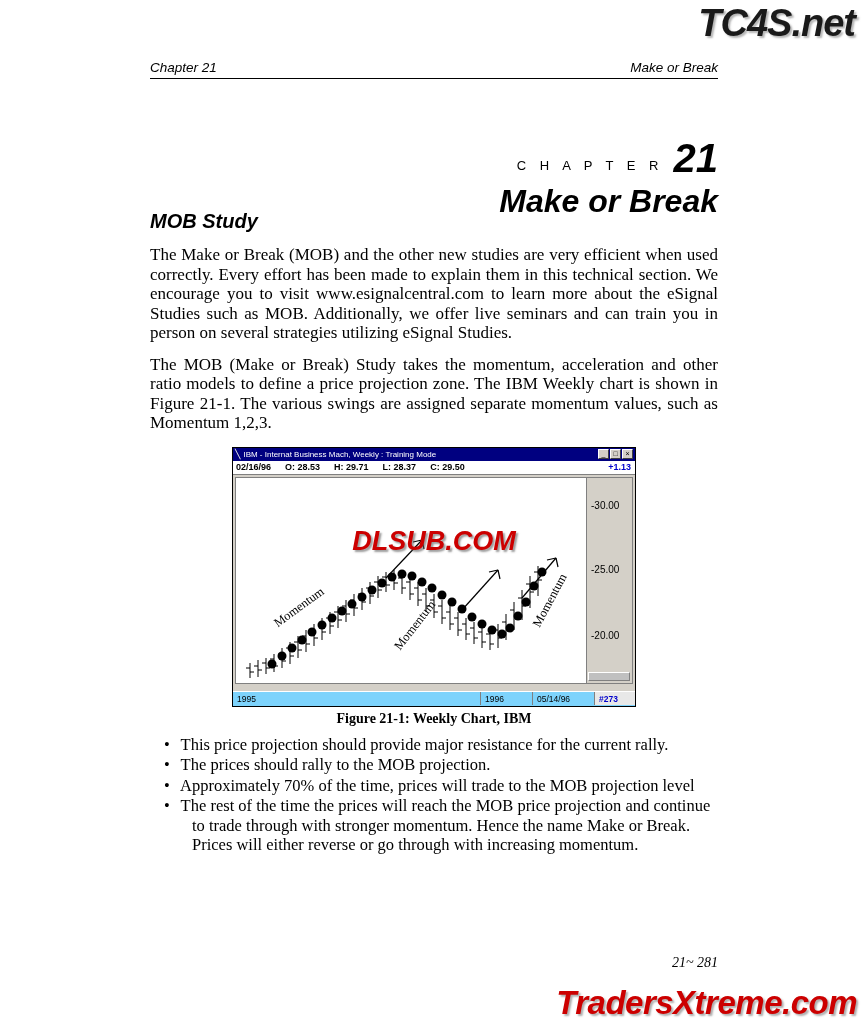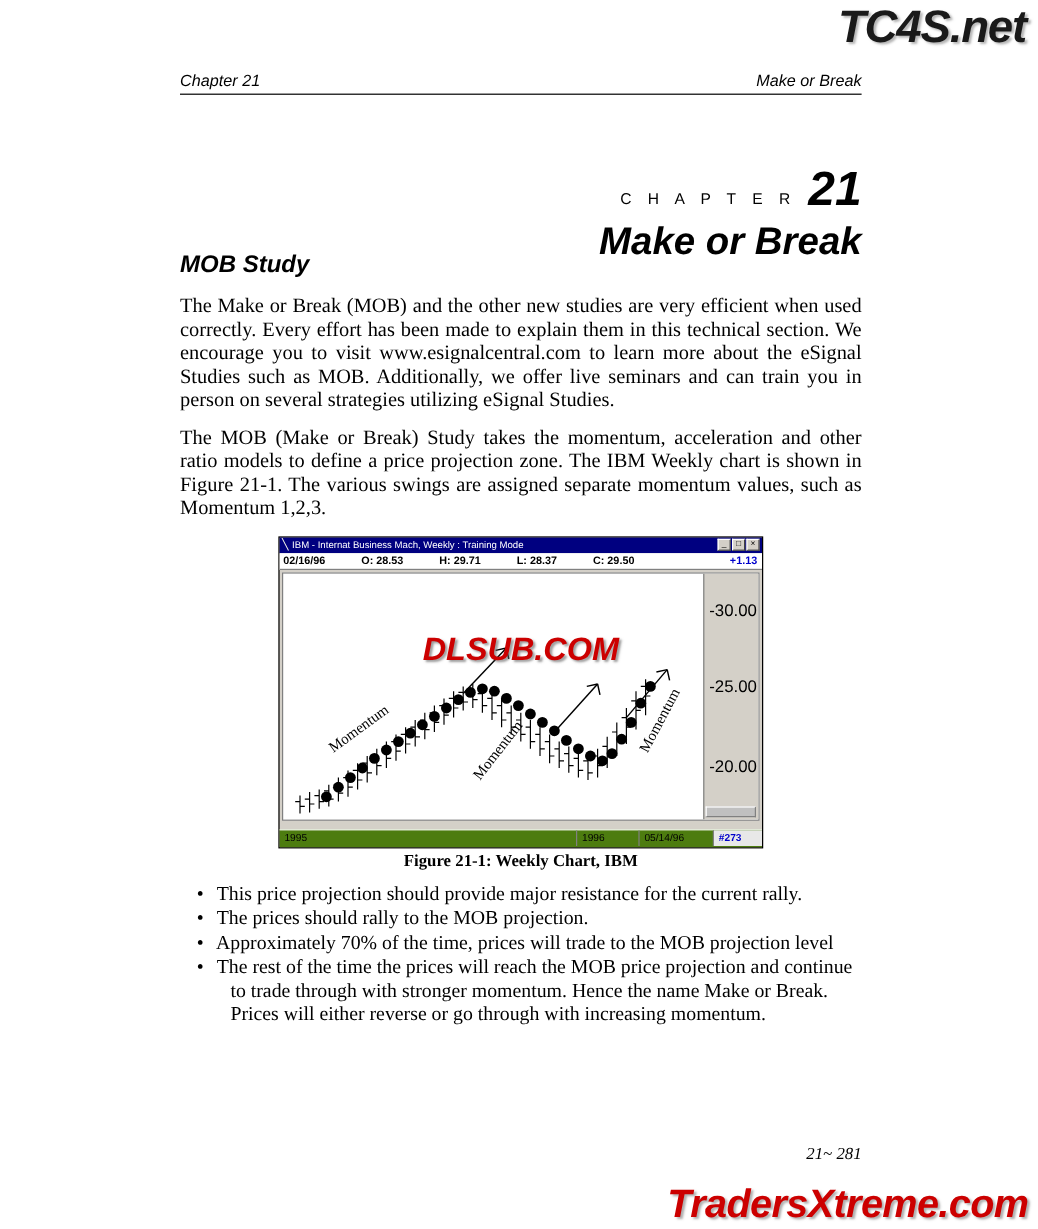--- a/index.html
+++ b/index.html
@@ -86,42 +86,42 @@
   .titlebar .tb-icon { color: #ffe; margin-right: 3px; font-size: 9px; }
   .tb-btns { position: absolute; right: 2px; top: 1px; display: flex; gap: 1px; }
   .tb-btn {
     width: 11px; height: 10px; background: #d4d0c8;
     border: 1px solid #fff; border-right-color: #404040; border-bottom-color: #404040;
     font-size: 7px; line-height: 8px; text-align: center; color: #000;
   }
   .quotebar {
     height: 14px; background: #fff; border-bottom: 1px solid #808080;
     font-size: 9px; display: flex; align-items: center; padding: 0 3px;
-    font-weight: bold; color: #000; gap: 30px; position: relative;
+    font-weight: bold; color: #000; gap: 14px; position: relative;
   }
   .quotebar .chg { position: absolute; right: 4px; color: #0000cc; }
   .plotarea {
     position: absolute; left: 0; right: 0; top: 27px; bottom: 22px;
     background: #ffffff; margin: 2px 2px 0 2px;
     border: 1px solid #808080; overflow: hidden;
   }
   .yaxis {
     position: absolute; right: 0; top: 0; bottom: 0; width: 46px;
     background: #d4d0c8; border-left: 1px solid #808080;
-    font-size: 14px; color: #000;
+    font-size: 10px; color: #000;
   }
   .ylabel { position: absolute; left: 4px; white-space: nowrap; }
   .scrollbit {
     position: absolute; right: 2px; bottom: 2px; width: 42px; height: 9px;
     background: #c0c0c0; border: 1px solid #fff; border-right-color: #808080; border-bottom-color: #808080;
   }
   .statusbar {
     position: absolute; left: 0; right: 0; bottom: 0; height: 15px;
-    background: #4d7c0f; border-top: 1px solid #fff;
-    font-size: 8.5px; display: flex; align-items: flex-start; color: #000;
+    background: #7dd3fc; border-top: 1px solid #fff;
+    font-size: 8.5px; display: flex; align-items: center; color: #000;
   }
   .sb-cell { padding: 0 4px; height: 13px; display: flex; align-items: center; }
   .sb-left { flex: 1; border-right: 1px solid #808080; }
   .sb-mid { width: 52px; border-right: 1px solid #808080; }
   .sb-date { width: 62px; border-right: 1px solid #808080; }
   .sb-num { width: 40px; color: #0000cc; font-weight: bold; background:#e8e8e8; }
 
   .wm-chart {
     position: absolute; left: 50%; top: 48px; transform: translateX(-50%);
     font-family: "Liberation Sans", sans-serif; font-weight: bold; font-style: italic;

